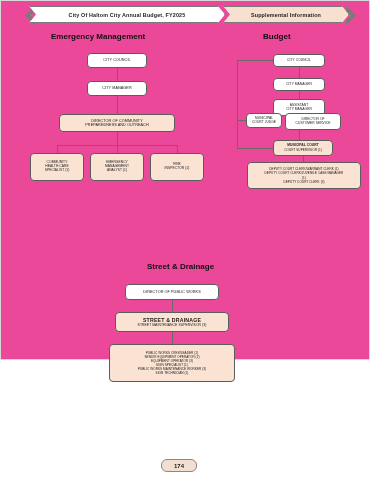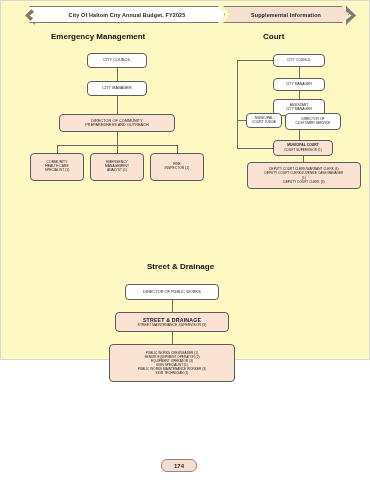--- a/index.html
+++ b/index.html
@@ -5,21 +5,21 @@
   html,body{margin:0;padding:0;}
   body{
     width:370px;height:480px;
     background:#ffffff;
     font-family:"Liberation Sans", sans-serif;
     overflow:hidden;
   }
   #page{
     position:relative;
     width:370px;height:360px;
-    background:#fef9c3;
+    background:#ec4899;
     box-sizing:border-box;
     border:1px solid #d8d8d8;
   }
 
   
   .banner-row{
     position:absolute; left:0; top:5px; width:370px; height:17px;
   }
   .banner{
     position:absolute; top:0; height:17px;
@@ -130,21 +130,21 @@
     <div class="l2">EMERGENCY</div>
     <div class="l2">MANAGEMENT</div>
     <div class="l2">ANALYST (1)</div>
   </div>
 
   <div class="box fill" style="left:149px; top:152px; width:54px; height:28px;">
     <div class="l2">FIRE</div>
     <div class="l2">INSPECTOR (1)</div>
   </div>
 
-  <div class="sec-title" style="left:262px; top:31px;">Court</div>
+  <div class="sec-title" style="left:262px; top:31px;">Budget</div>
 
   <div class="box" style="left:272px; top:53px; width:52px; height:13px;">
     <div class="l2">CITY COUNCIL</div>
   </div>
 
   <div class="h" style="left:236px; top:59px; width:36px;"></div>
   <div class="v" style="left:236px; top:59px; height:88px;"></div>
   <div class="h" style="left:236px; top:119px; width:9px;"></div>
   <div class="h" style="left:236px; top:147px; width:36px;"></div>
 

